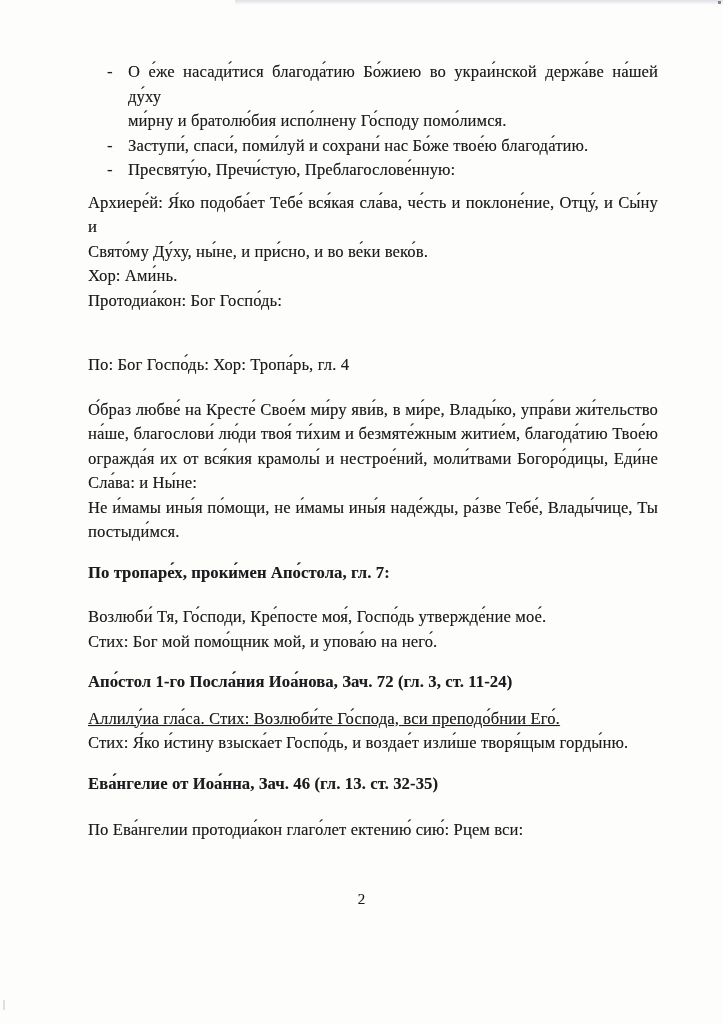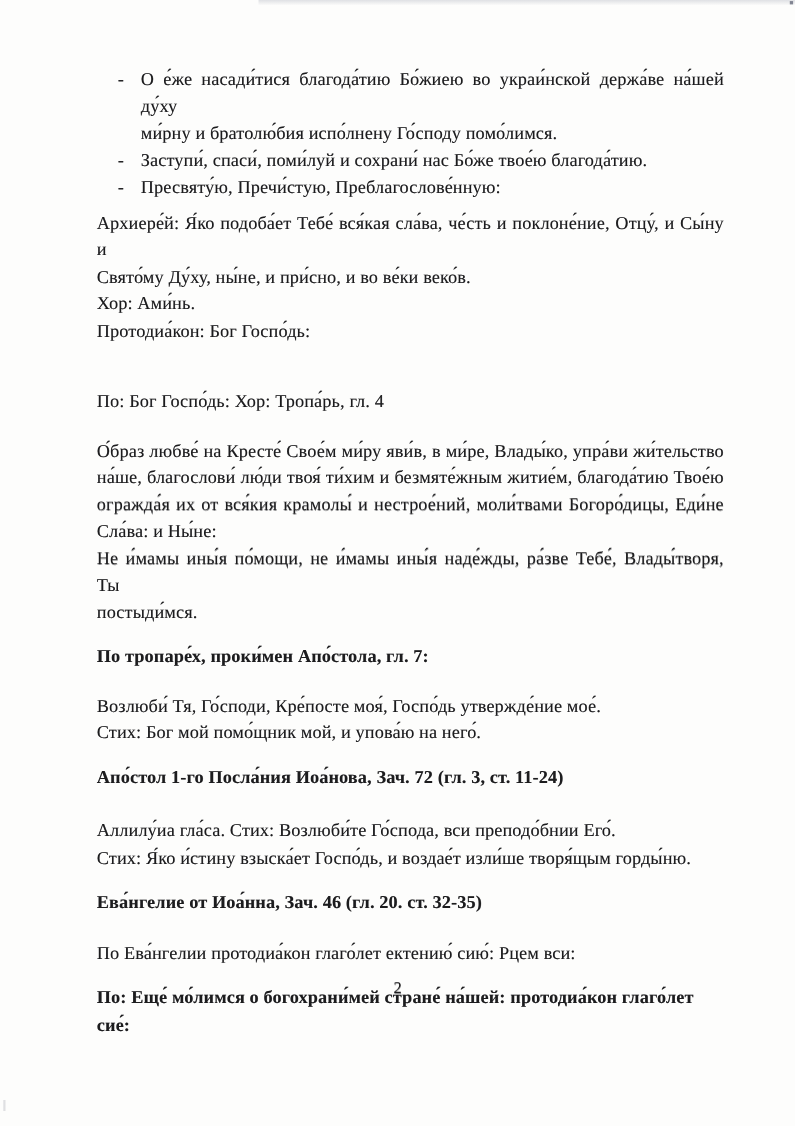--- a/index.html
+++ b/index.html
@@ -59,21 +59,21 @@
     padding-left: 19px;
     box-sizing: border-box;
     flex: 0 0 40px;
   }
   .bullet .btxt { width: 530px; }
   .block { margin: 0; }
   .m8  { margin-top: 8px; }
   .m30 { margin-top: 40px; }
   .m20 { margin-top: 20px; }
   .m16 { margin-top: 16px; font-weight: bold; }
-  .m24 { margin-top: 24px; }
+  .m24 { margin-top: 12px; text-decoration: underline; }
   .m22 { margin-top: 22px; }
   .pagenum {
     position: absolute;
     top: 889px;
     left: 0;
     width: 723px;
     text-align: center;
     font-size: 15px;
     line-height: 20px;
   }
@@ -131,21 +131,21 @@
       <div class="line jl">О́браз любве́ на Кресте́ Свое́м ми́ру яви́в, в ми́ре, Влады́ко, упра́ви жи́тельство</div>
       <div class="line jl">на́ше, благослови́ лю́ди твоя́ ти́хим и безмяте́жным житие́м, благода́тию Твое́ю</div>
       <div class="line jl">огражда́я их от вся́кия крамолы́ и нестрое́ний,  моли́твами Богоро́дицы, Еди́не</div>
     </div>
 
     <div class="block">
       <div class="line">Сла́ва: и Ны́не:</div>
     </div>
 
     <div class="block">
-      <div class="line jl">Не и́мамы ины́я по́мощи, не и́мамы ины́я наде́жды, ра́зве Тебе́, Влады́творя, Ты</div>
+      <div class="line jl">Не и́мамы ины́я по́мощи, не и́мамы ины́я наде́жды, ра́зве Тебе́, Влады́чице, Ты</div>
       <div class="line">постыди́мся.</div>
     </div>
 
     <div class="block m16">
       <div class="line">По тропаре́х, проки́мен Апо́стола, гл. 7:</div>
     </div>
 
     <div class="block m20">
       <div class="line">Возлюби́ Тя, Го́споди, Кре́посте моя́, Госпо́дь утвержде́ние мое́.</div>
     </div>
@@ -160,27 +160,24 @@
 
     <div class="block m24">
       <div class="line">Аллилу́иа гла́са. Стих: Возлюби́те Го́спода, вси преподо́бнии Его́.</div>
     </div>
 
     <div class="block">
       <div class="line">Стих: Я́ко и́стину взыска́ет Госпо́дь, и воздае́т изли́ше творя́щым горды́ню.</div>
     </div>
 
     <div class="block m16">
-      <div class="line">Ева́нгелие от Иоа́нна, Зач. 46 (гл. 20. ст. 32-35)</div>
+      <div class="line">Ева́нгелие от Иоа́нна, Зач. 46 (гл. 13. ст. 32-35)</div>
     </div>
 
     <div class="block m22">
       <div class="line">По Ева́нгелии протодиа́кон глаго́лет ектению́ сию́: Рцем вси:</div>
     </div>
 
-    <div class="block m16">
-      <div class="line">По: Еще́ мо́лимся о богохрани́мей стране́ на́шей: протодиа́кон глаго́лет сие́:</div>
-    </div>
 
   </div>
 
   <div class="pagenum">2</div>
 </div>
 
 </body></html>

